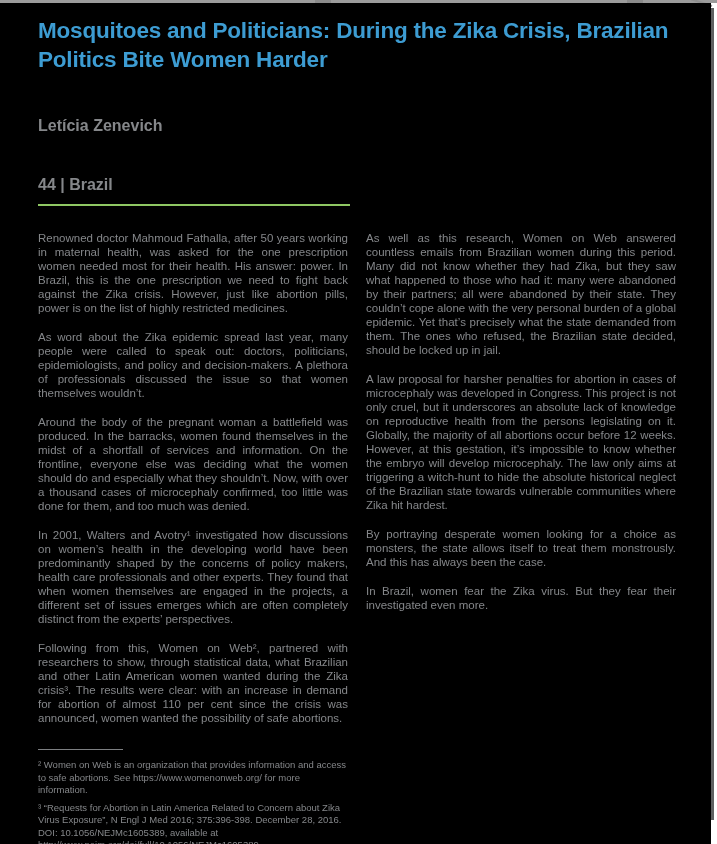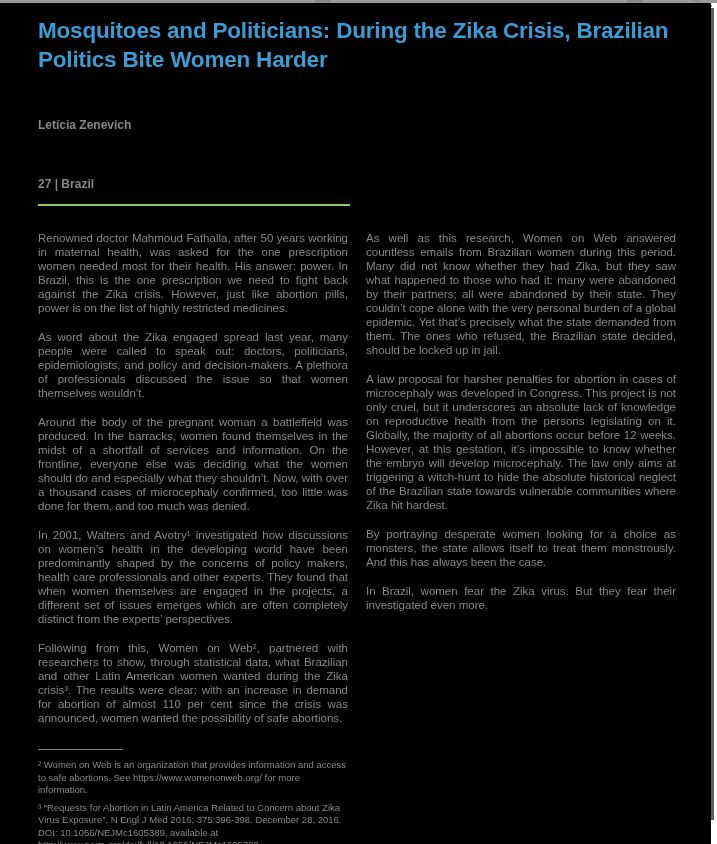--- a/index.html
+++ b/index.html
@@ -33,21 +33,21 @@
     padding:13px 35px 0 38px;
     background:#000000;
   }
   h1.title{
     margin:0 0 13px 0;
     font-size:22.5px;line-height:29px;font-weight:bold;
     letter-spacing:-0.2px;
     color:var(--title-blue);
   }
   .author-line{
-    font-size:12px;line-height:15px;font-weight:bold;
+    font-size:16px;line-height:15px;font-weight:bold;
     color:var(--body-gray);
     margin-top:44px;
   }
   .green-rule{
     border:none;margin:12px 0 0 0;
     width:312px;height:0;
     border-top:2px solid var(--divider-green);
   }
   .columns{display:flex;gap:18px;margin-top:25px;}
   .col{width:312px;}
@@ -77,29 +77,29 @@
 <div class="notch n2"></div>
 <div class="left-notch"></div>
 <div class="curl"></div>
 <div class="right-edge"></div>
 
 <div class="page">
 
   <h1 class="title">Mosquitoes and Politicians: During the Zika Crisis, Brazilian Politics Bite Women Harder</h1>
 
   <div class="author-line">Letícia Zenevich</div>
-  <div class="author-line">27 | Brazil</div>
+  <div class="author-line">44 | Brazil</div>
 
   <hr class="green-rule">
 
   <div class="columns">
 
     <div class="col">
       <p class="body">Renowned doctor Mahmoud Fathalla, after 50 years working in maternal health, was asked for the one prescription women needed most for their health. His answer: power. In Brazil, this is the one prescription we need to fight back against the Zika crisis. However, just like abortion pills, power is on the list of highly restricted medicines.</p>
-      <p class="body">As word about the Zika engaged spread last year, many people were called to speak out: doctors, politicians, epidemiologists, and policy and decision-makers. A plethora of professionals discussed the issue so that women themselves wouldn’t.</p>
+      <p class="body">As word about the Zika epidemic spread last year, many people were called to speak out: doctors, politicians, epidemiologists, and policy and decision-makers. A plethora of professionals discussed the issue so that women themselves wouldn’t.</p>
       <p class="body">Around the body of the pregnant woman a battlefield was produced. In the barracks, women found themselves in the midst of a shortfall of services and information. On the frontline, everyone else was deciding what the women should do and especially what they shouldn’t. Now, with over a thousand cases of microcephaly confirmed, too little was done for them, and too much was denied.</p>
       <p class="body">In 2001, Walters and Avotry¹  investigated how discussions on women’s health in the developing world have been predominantly shaped by the concerns of policy makers, health care professionals and other experts. They found that when women themselves are engaged in the projects, a different set of issues emerges which are often completely distinct from the experts’ perspectives.</p>
       <p class="body">Following from this, Women on Web², partnered with researchers to show, through statistical data, what Brazilian and other Latin American women wanted during the Zika crisis³. The results were clear: with an increase in demand for abortion of almost 110 per cent since the crisis was announced, women wanted the possibility of safe abortions.</p>
 
       <div class="fn-rule"></div>
       <p class="fn">² Women on Web is an organization that provides information and access to safe abortions. See https://www.womenonweb.org/ for more information.</p>
       <p class="fn">³ “Requests for Abortion in Latin America Related to Concern about Zika Virus Exposure”,  N Engl J Med 2016; 375:396-398. December 28, 2016. DOI: 10.1056/NEJMc1605389, available at http://www.nejm.org/doi/full/10.1056/NEJMc1605389</p>
     </div>
 
     <div class="col">

